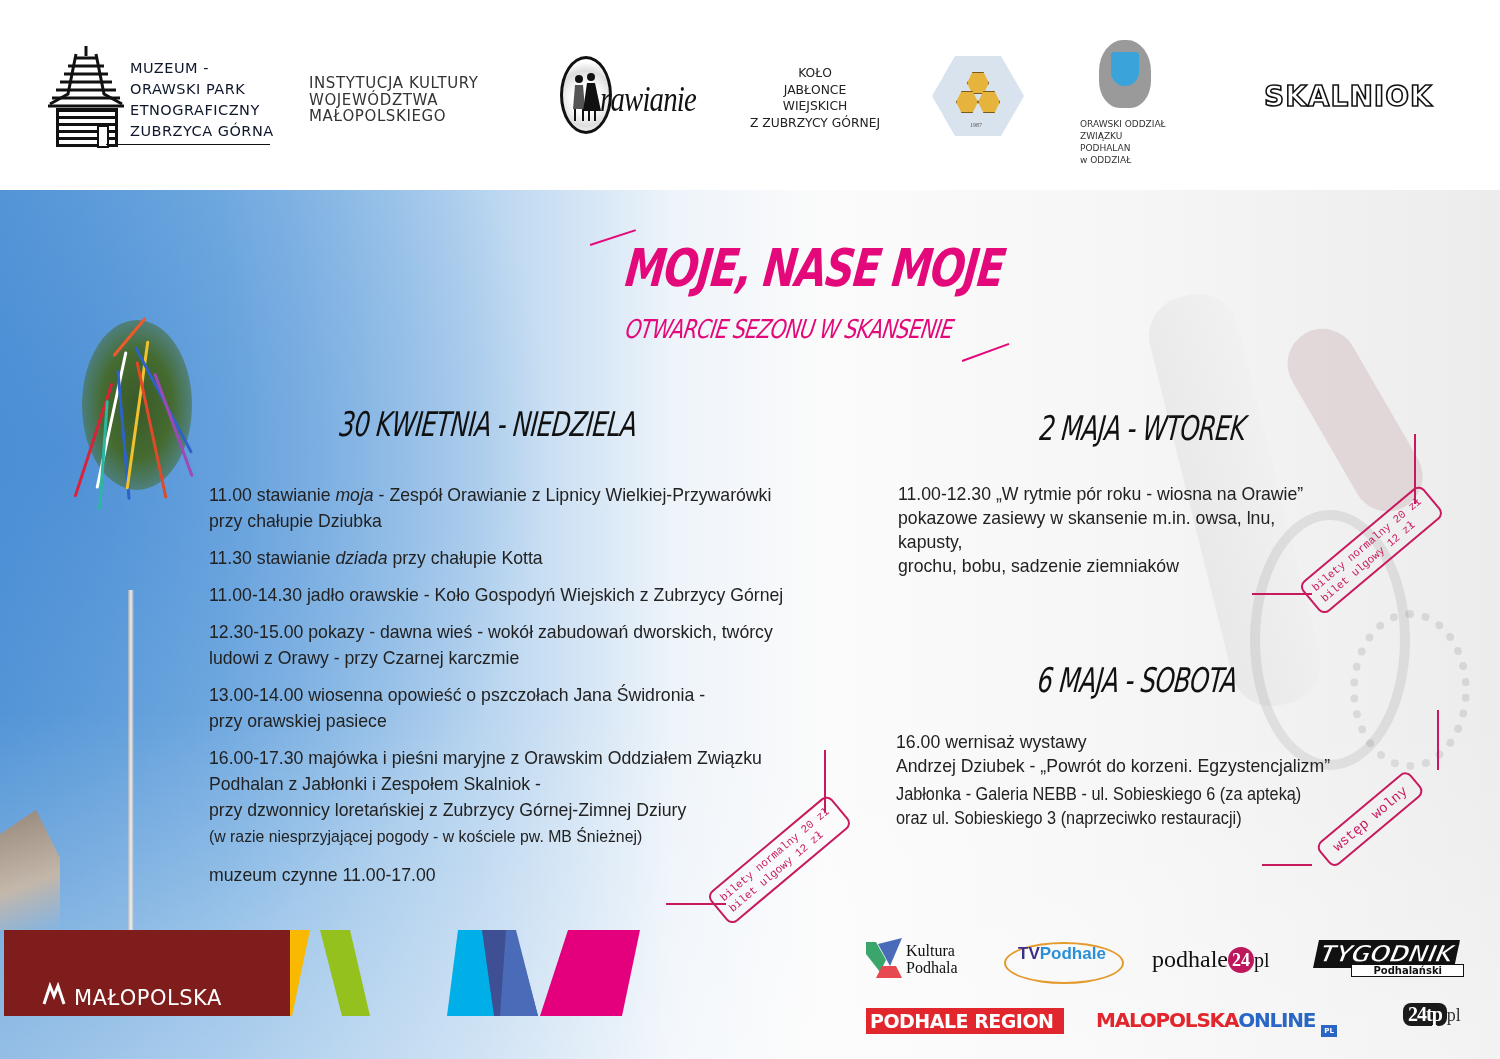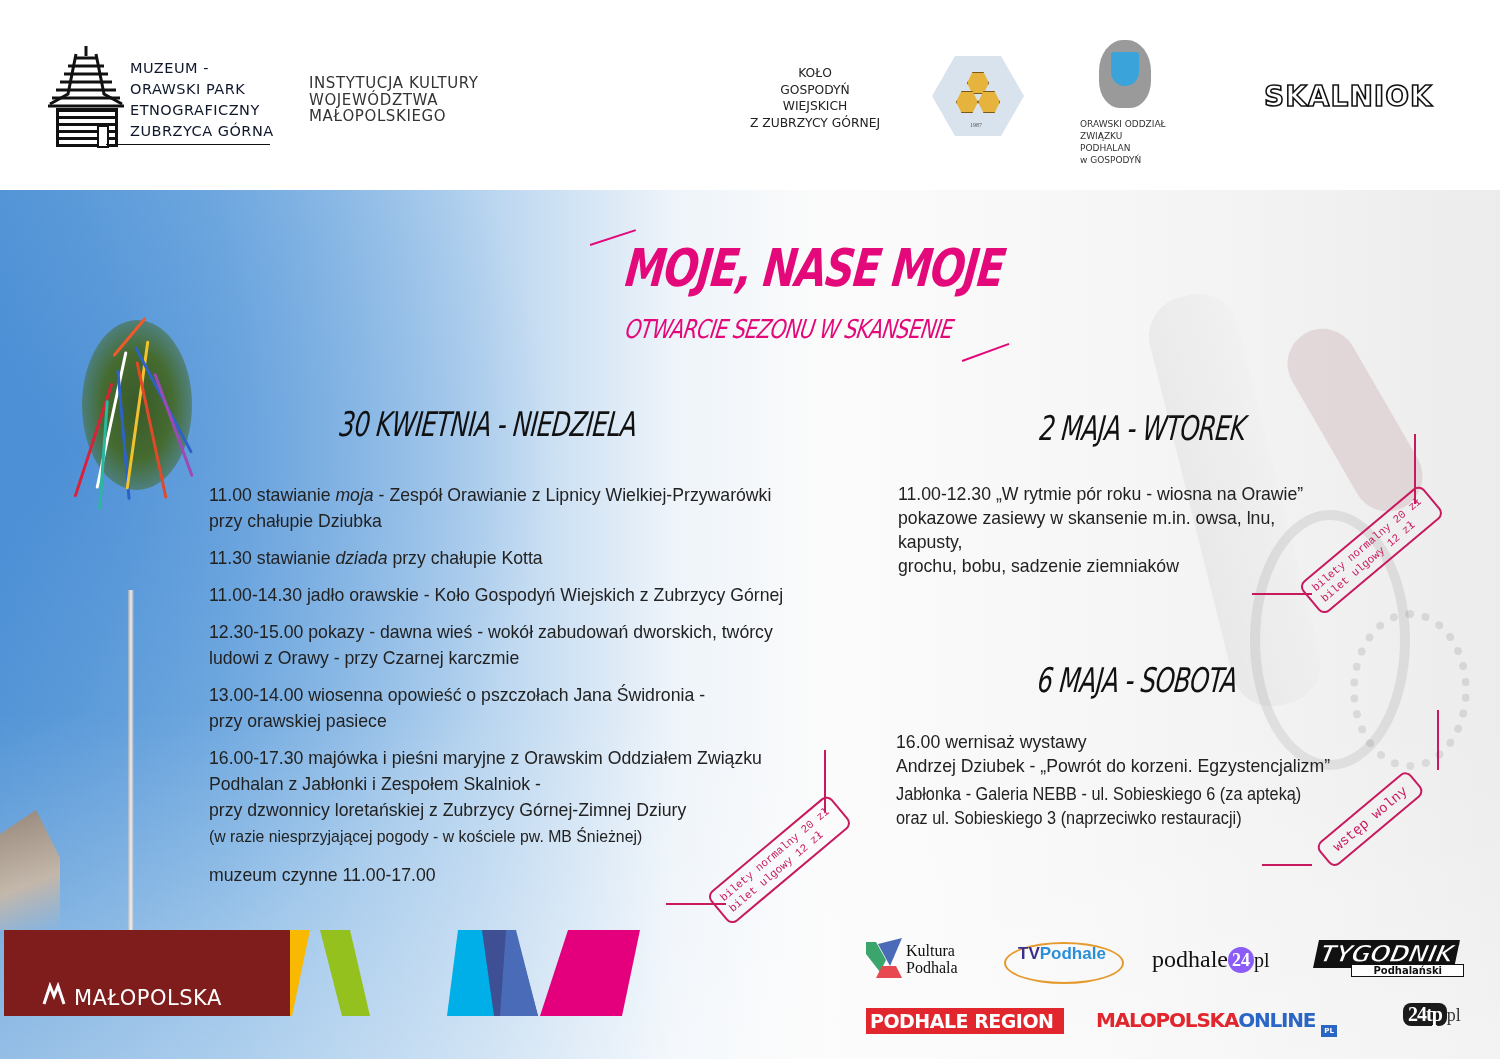--- a/index.html
+++ b/index.html
@@ -78,21 +78,21 @@
   .sponsor { position: absolute; }
   .kultura { left: 866px; top: 938px; width: 110px; height: 44px; }
   .kultura-mark { position: absolute; left: 0; top: 0; width: 38px; height: 40px; }
   .kultura-text { position: absolute; left: 40px; top: 4px; font-family: "Liberation Serif", serif; font-size: 16px; line-height: 17px; color: #111; }
   .tvp { left: 1004px; top: 936px; width: 120px; height: 48px; }
   .tvp-ring { position: absolute; left: 0; top: 6px; width: 120px; height: 42px; border: 2px solid #e59a2e; border-radius: 50%; }
   .tvp-text { position: absolute; left: 14px; top: 8px; font-family: Liberation Sans, sans-serif; font-weight: bold; font-size: 17px; }
   .tvp-text .tv { color: #3a2f8a; }
   .tvp-text .pod { color: #2b8fd8; }
   .p24 { left: 1152px; top: 946px; font-family: "Liberation Serif", serif; font-size: 24px; color: #111; white-space: nowrap; }
-  .p24 .badge { display: inline-block; background: #8b5cf6; color: #fff; border-radius: 50%; width: 26px; height: 26px; text-align: center; font-size: 18px; line-height: 26px; font-weight: bold; vertical-align: 1px; }
+  .p24 .badge { display: inline-block; background: #be185d; color: #fff; border-radius: 50%; width: 26px; height: 26px; text-align: center; font-size: 18px; line-height: 26px; font-weight: bold; vertical-align: 1px; }
   .p24 .pl { font-size: 20px; }
   .tygodnik { left: 1316px; top: 940px; width: 150px; height: 40px; }
   .tyg-main { position: absolute; left: 0; top: 0; font-family: "DejaVu Sans", sans-serif; font-weight: bold; font-style: italic; font-size: 24px; color: #fff; -webkit-text-stroke: 1.5px #111; letter-spacing: -1px; background: #111; padding: 0 4px; transform: skewX(-12deg); }
   .tyg-sub { position: absolute; right: 2px; top: 24px; font-family: "DejaVu Sans", sans-serif; font-size: 10px; font-weight: bold; color: #111; border: 1.5px solid #111; padding: 0 21px; background: #fff; }
   .region { left: 866px; top: 1008px; width: 198px; height: 26px; background: #e1262e; color: #fff; font-family: "DejaVu Sans", sans-serif; font-weight: bold; font-size: 19px; line-height: 26px; padding-left: 4px; letter-spacing: -0.5px; white-space: nowrap; }
   .mo { left: 1096px; top: 1008px; font-family: "DejaVu Sans", sans-serif; font-weight: bold; font-size: 20px; letter-spacing: -1.2px; white-space: nowrap; }
   .mo .m1 { color: #e1262e; }
   .mo .m2 { color: #2a66c4; }
   .mo .pl { display: inline-block; background: #2a66c4; color: #fff; font-size: 7px; padding: 2px 3px; margin-left: 6px; vertical-align: -6px; letter-spacing: 0; }
   .tp24 { left: 1383px; top: 1003px; white-space: nowrap; font-family: Liberation Serif, serif; padding-left: 20px; }
@@ -131,44 +131,56 @@
     </div>
     <div class="museum-underline"></div>
   </div>
 
   <div class="logo ikwm-logo">
     <div>INSTYTUCJA KULTURY</div>
     <div>WOJEWÓDZTWA</div>
     <div>MAŁOPOLSKIEGO</div>
   </div>
 
+  <div class="logo orawianie-logo">
+    <div class="orawianie-oval">
+      <svg width="46" height="72" viewBox="0 0 46 72">
+        <circle cx="16" cy="20" r="4" fill="#111"></circle>
+        <circle cx="28" cy="18" r="4" fill="#111"></circle>
+        <path d="M12 26 L20 26 L22 50 L10 50 Z" fill="#555"></path>
+        <path d="M24 24 L32 24 L38 52 L20 52 Z" fill="#111"></path>
+        <path d="M12 50 L12 62 M20 50 L20 62 M26 52 L26 62 M32 52 L32 62" stroke="#111" stroke-width="2"></path>
+      </svg>
+    </div>
+    <div class="orawianie-text">rawianie</div>
+  </div>
 
   <div class="logo kgw-logo">
     <div>KOŁO</div>
-    <div>GOSPODYŃ</div>
+    <div>JABŁONCE</div>
     <div>WIEJSKICH</div>
     <div>Z ZUBRZYCY GÓRNEJ</div>
   </div>
 
   <div class="logo bees-logo">
     <div class="bees-hex"></div>
     <div class="comb" style="left:35px;top:16px;"></div>
     <div class="comb" style="left:24px;top:35px;"></div>
     <div class="comb" style="left:46px;top:35px;"></div>
     <div style="position:absolute;left:38px;top:66px;font-size:6px;color:#555;font-family:'Liberation Serif',serif;">1987</div>
   </div>
 
   <div class="logo zp-logo">
     <div class="zp-crest">
       <div class="zp-shield"></div>
     </div>
     <div class="zp-text">
       <div>ORAWSKI ODDZIAŁ</div>
       <div>ZWIĄZKU PODHALAN</div>
-      <div>w GOSPODYŃ</div>
+      <div>w ODDZIAŁ</div>
     </div>
   </div>
 
   <div class="logo skalniok-logo">SKALNIOK</div>
 </div>
 
 <div class="poster">
   <div class="sky-top"></div>
   <div class="rock"></div>
 

